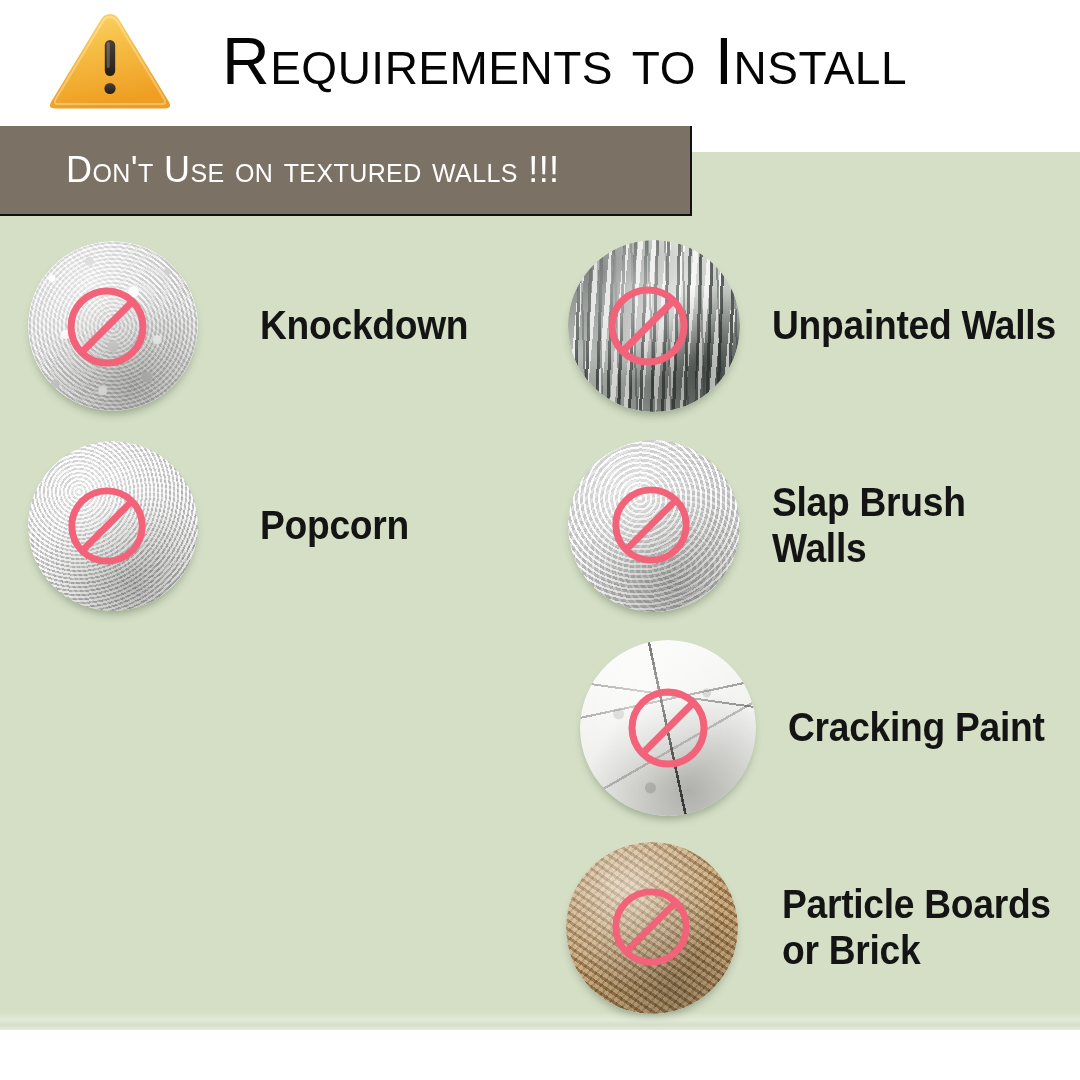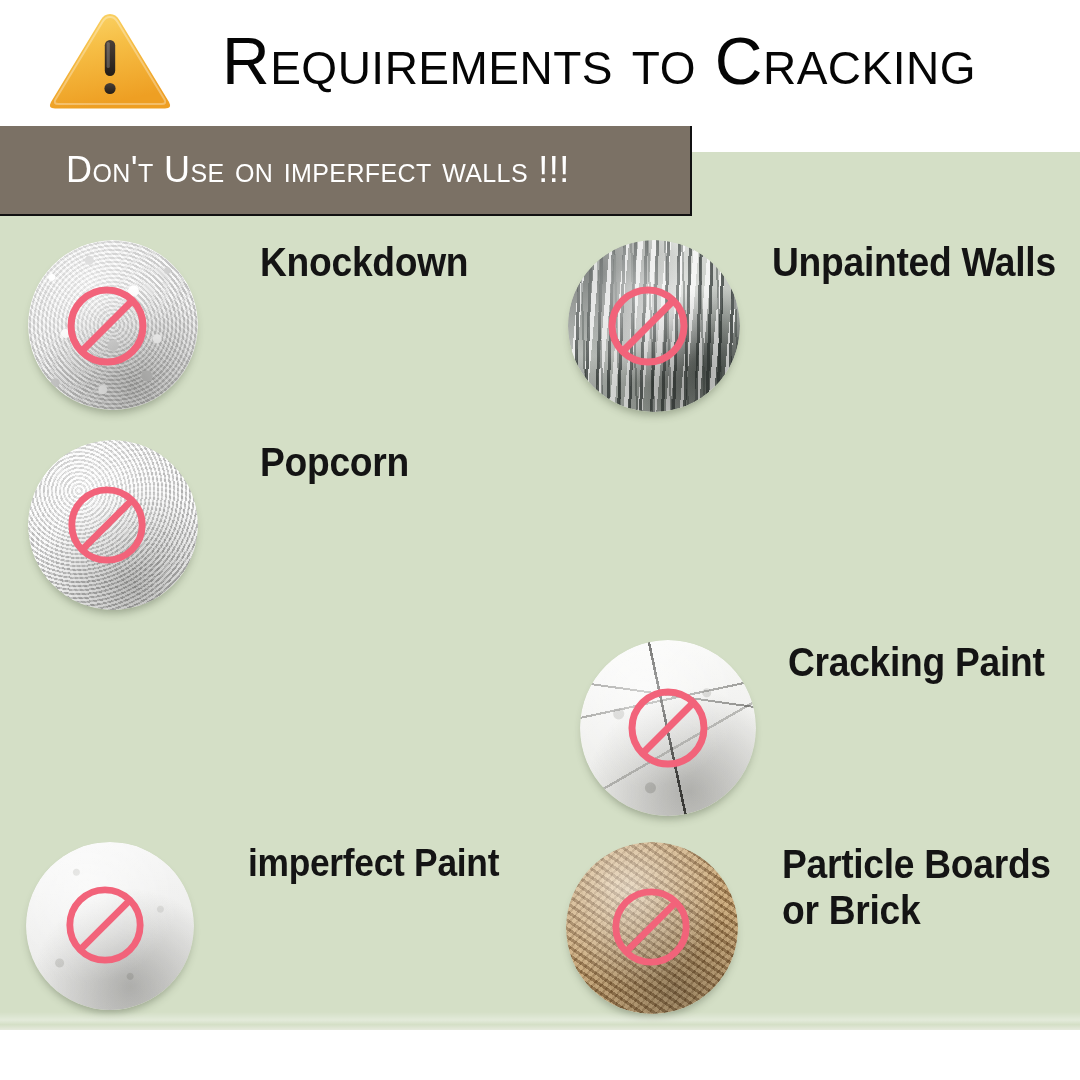--- a/index.html
+++ b/index.html
@@ -98,21 +98,21 @@
       rgba(255,255,255,0.35) 45%,
       rgba(212,223,198,0.9) 70%,
       #e6eadd 100%);
     pointer-events: none;
   }
 
   
   .item {
     position: absolute;
     display: flex;
-    align-items: flex-start;
+    align-items: center;
   }
   .swatch {
     position: relative;
     flex: 0 0 auto;
     border-radius: 50%;
     overflow: hidden;
     box-shadow: 0 6px 9px -3px rgba(60,70,50,0.38);
   }
   .swatch-tex {
     position: absolute;
@@ -253,21 +253,21 @@
           </linearGradient>
         </defs>
         <path d="M64 6 Q70 6 73.5 12.2 L123 94 Q126.5 100.5 119 100.5 L9 100.5 Q1.5 100.5 5 94 L54.5 12.2 Q58 6 64 6 Z" fill="url(#triGrad)"></path>
         <path d="M64 9 Q68.6 9 71.4 13.8 L118.5 91.5 Q121 96 115.6 96 L12.4 96 Q7 96 9.5 91.5 L56.6 13.8 Q59.4 9 64 9 Z" fill="none" stroke="rgba(255,255,255,0.32)" stroke-width="2"></path>
         <rect x="58.8" y="32" width="10.4" height="36" rx="5.2" fill="url(#bangGrad)"></rect>
         <circle cx="64" cy="80.5" r="5.6" fill="url(#bangGrad)"></circle>
         <rect x="60.6" y="34" width="3.2" height="26" rx="1.6" fill="rgba(255,255,255,0.22)"></rect>
       </svg>
     </div>
 
-    <div id="page-title">Requirements to Cracking</div>
+    <div id="page-title">Requirements to Install</div>
   </div>
 
   <div id="panel">
 
     <div class="item" style="left:28px; top:88px; width:520px; height:172px;">
       <div class="swatch" style="width:170px; height:170px;">
         <div class="swatch-tex tex-knockdown"></div>
         <div class="swatch-shade"></div>
         <svg class="no-sign" style="left:35px; top:42px;" width="88" height="88" viewBox="0 0 88 88">
           <circle cx="44" cy="44" r="36" fill="none" stroke="#F2637A" stroke-width="7"></circle>
@@ -294,58 +294,58 @@
         <div class="swatch-tex tex-unpainted"></div>
         <div class="swatch-shade"></div>
         <svg class="no-sign" style="left:36px; top:42px;" width="88" height="88" viewBox="0 0 88 88">
           <circle cx="44" cy="44" r="36" fill="none" stroke="#F2637A" stroke-width="7"></circle>
           <line x1="19" y1="69" x2="69" y2="19" stroke="#F2637A" stroke-width="7"></line>
         </svg>
       </div>
       <div class="item-label" style="margin-left:32px; font-size:40px;">Unpainted Walls</div>
     </div>
 
+    <div class="item" style="left:568px; top:288px; width:512px; height:172px;">
+      <div class="swatch" style="width:172px; height:172px;">
+        <div class="swatch-tex tex-slap-brush"></div>
+        <div class="swatch-shade"></div>
+        <svg class="no-sign" style="left:40px; top:42px;" width="86" height="86" viewBox="0 0 88 88">
+          <circle cx="44" cy="44" r="36" fill="none" stroke="#F2637A" stroke-width="7"></circle>
+          <line x1="19" y1="69" x2="69" y2="19" stroke="#F2637A" stroke-width="7"></line>
+        </svg>
+      </div>
+      <div class="item-label" style="margin-left:32px; font-size:40px;">Slap Brush Walls</div>
+    </div>
 
 
     <div class="item" style="left:580px; top:488px; width:514px; height:176px;">
       <div class="swatch" style="width:176px; height:176px;">
         <div class="swatch-tex tex-cracking"></div>
         <div class="swatch-shade"></div>
         <svg class="no-sign" style="left:44px; top:44px;" width="88" height="88" viewBox="0 0 88 88">
           <circle cx="44" cy="44" r="36" fill="none" stroke="#F2637A" stroke-width="7"></circle>
           <line x1="19" y1="69" x2="69" y2="19" stroke="#F2637A" stroke-width="7"></line>
         </svg>
       </div>
       <div class="item-label" style="margin-left:32px; font-size:40px;">Cracking Paint</div>
     </div>
 
-    <div class="item" style="left:26px; top:690px; width:522px; height:168px;">
-      <div class="swatch" style="width:168px; height:168px;">
-        <div class="swatch-tex tex-imperfect"></div>
-        <div class="swatch-shade"></div>
-        <svg class="no-sign" style="left:36px; top:40px;" width="86" height="86" viewBox="0 0 88 88">
-          <circle cx="44" cy="44" r="36" fill="none" stroke="#F2637A" stroke-width="7"></circle>
-          <line x1="19" y1="69" x2="69" y2="19" stroke="#F2637A" stroke-width="7"></line>
-        </svg>
-      </div>
-      <div class="item-label" style="margin-left:54px; font-size:38px;">imperfect Paint</div>
-    </div>
 
     <div class="item" style="left:566px; top:690px; width:514px; height:172px;gap:12px;">
       <div class="swatch" style="width:172px; height:172px;">
         <div class="swatch-tex tex-particle"></div>
         <div class="swatch-shade"></div>
         <svg class="no-sign" style="left:42px; top:42px;" width="86" height="86" viewBox="0 0 88 88">
           <circle cx="44" cy="44" r="36" fill="none" stroke="#F2637A" stroke-width="7"></circle>
           <line x1="19" y1="69" x2="69" y2="19" stroke="#F2637A" stroke-width="7"></line>
         </svg>
       </div>
       <div class="item-label" style="margin-left:32px; font-size:40px; max-width:296px;">Particle Boards or Brick</div>
     </div>
 
     <div id="panel-sheen"></div>
   </div>
 
   <div id="banner">
-    <div id="banner-text">Don't Use on imperfect walls !!!</div>
+    <div id="banner-text">Don't Use on textured walls !!!</div>
   </div>
 
 </div>
 
 </body></html>

